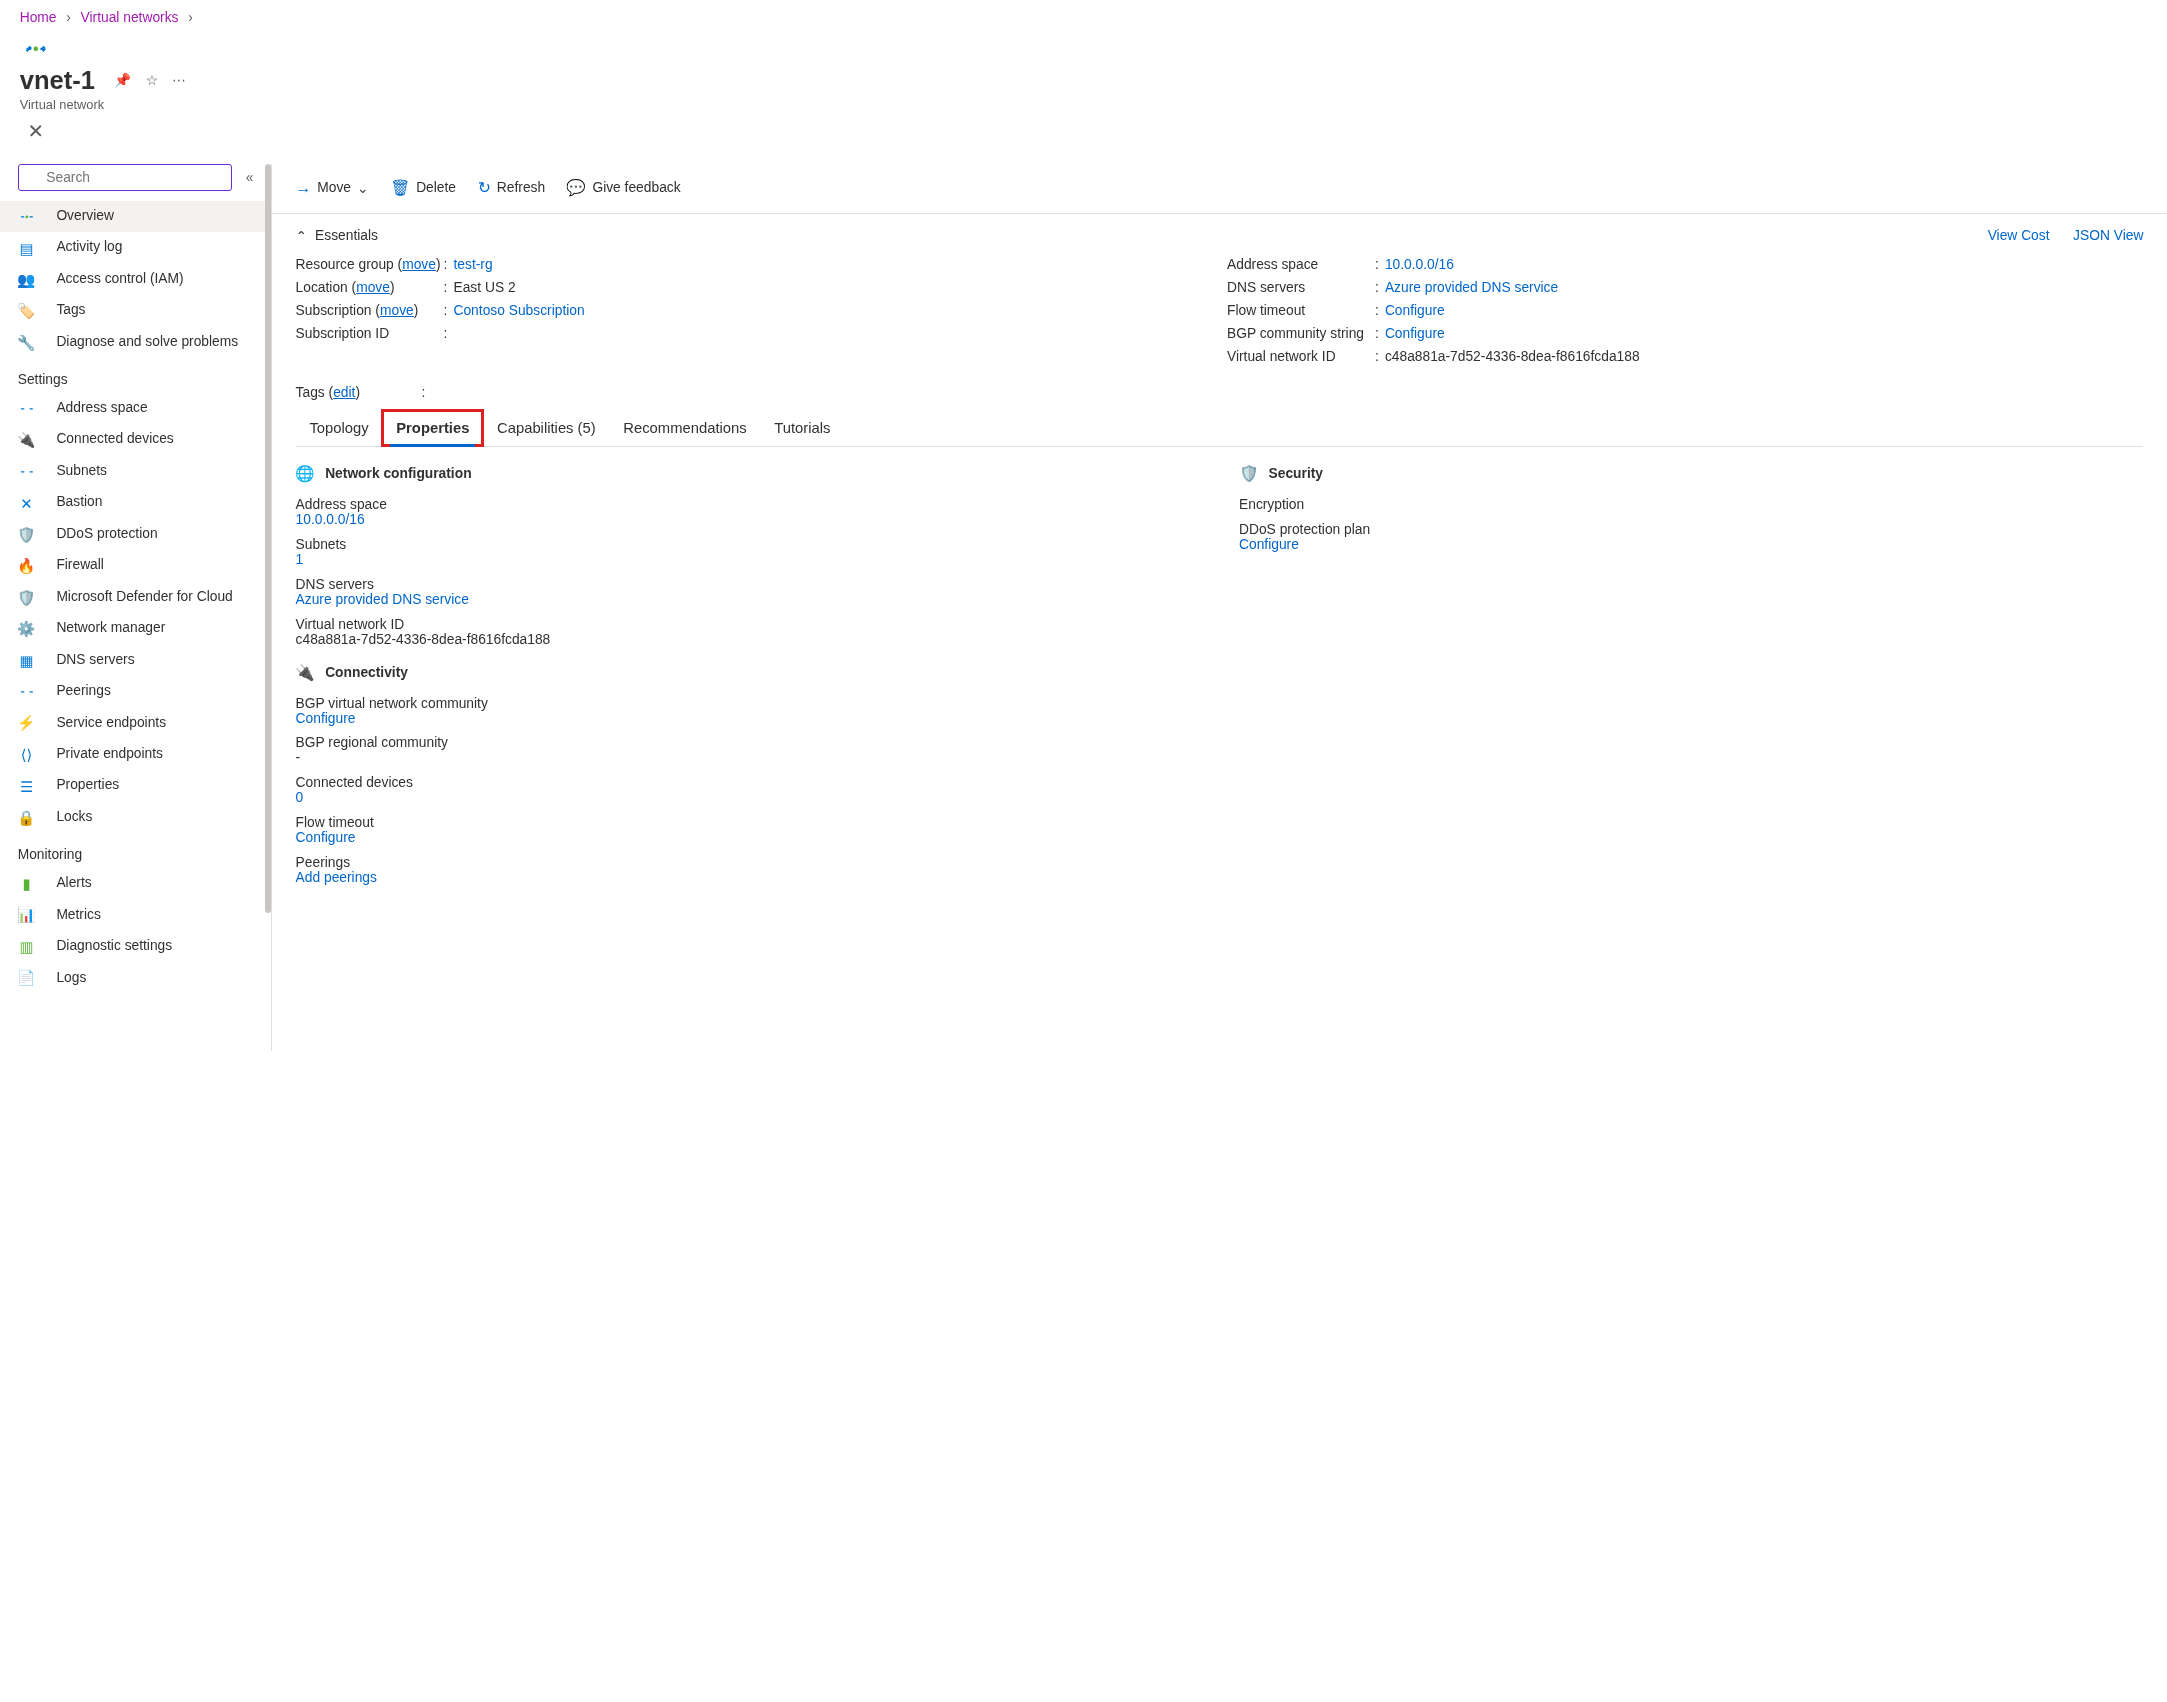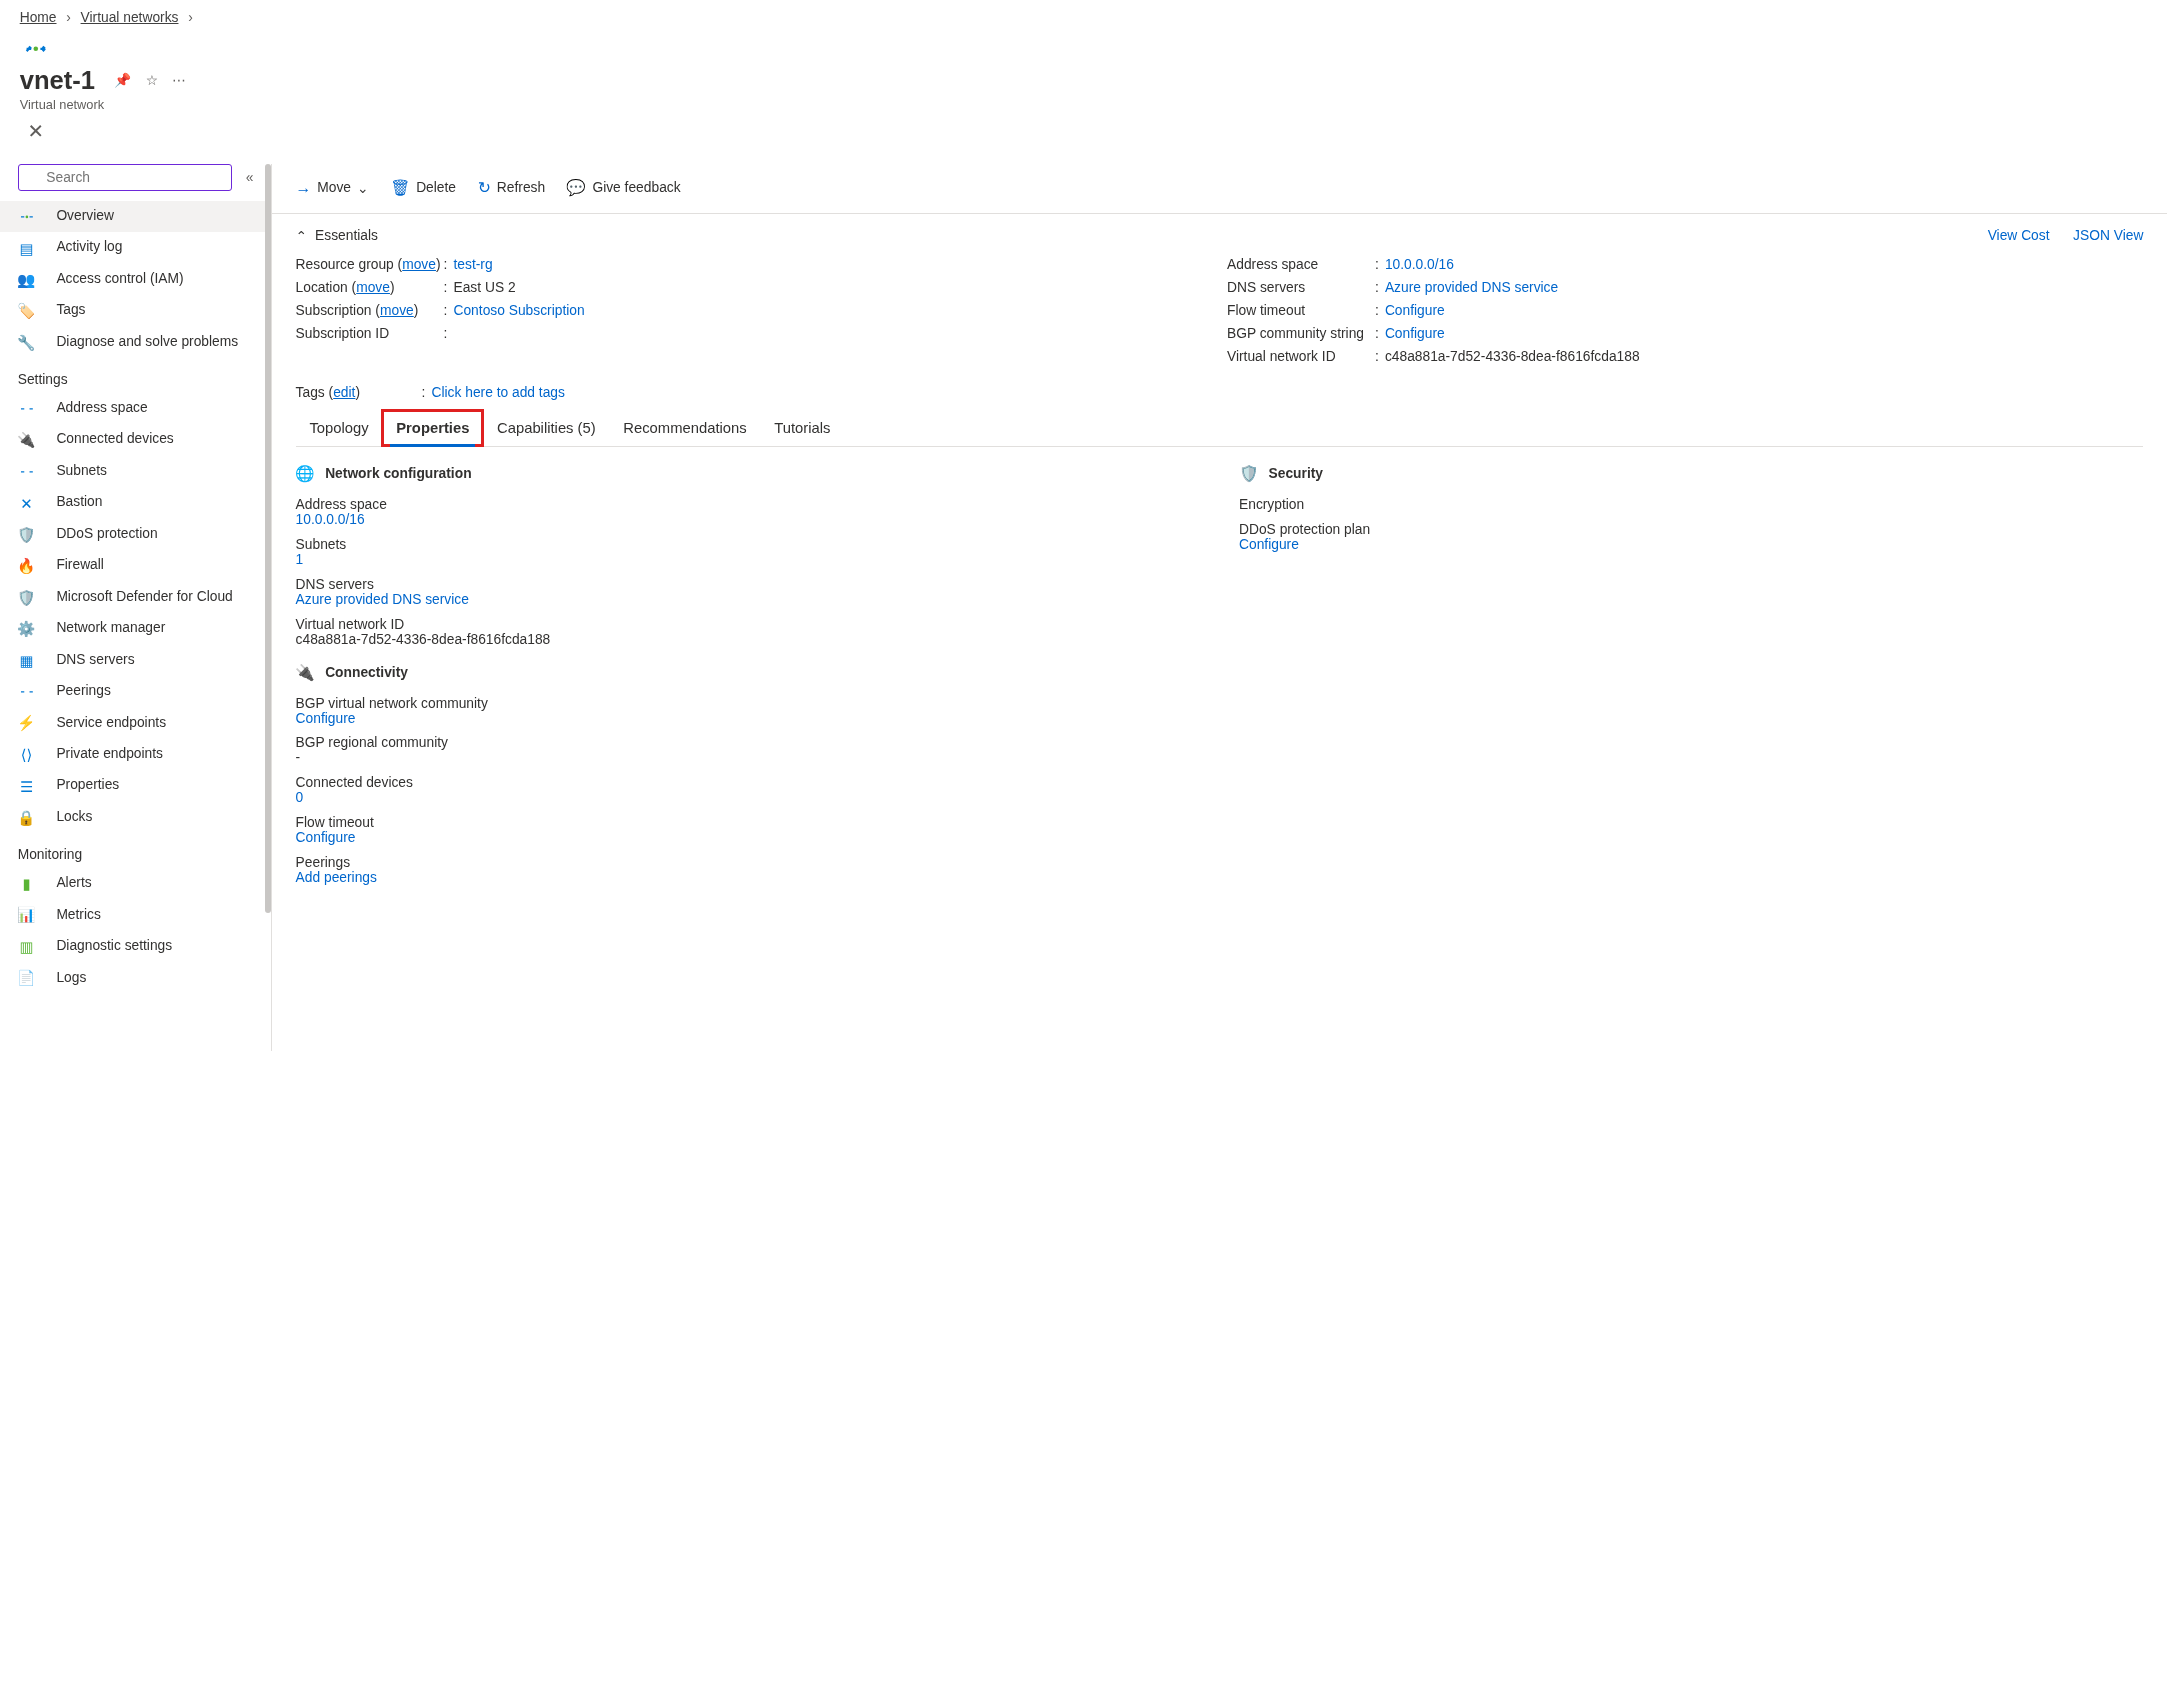--- a/index.html
+++ b/index.html
@@ -1,20 +1,20 @@
 <!DOCTYPE html>
 <html><head>
 <meta charset="utf-8">
 <style>
 * { box-sizing: border-box; margin: 0; padding: 0; }
 body { font-family: "Segoe UI", -apple-system, sans-serif; font-size: 13.8px; color: #323130; background: #fff; }
 a { color: #0066cc; text-decoration: none; }
 
 .breadcrumb { padding: 9.9px 19.7px 3.9px; font-size: 13.8px; }
-.breadcrumb a { color: #404040; text-decoration: underline; }
+.breadcrumb a { color: #a21caf; }
 .breadcrumb .sep { color: #605e5c; margin: 0 5.9px; }
 
 .header { display: flex; align-items: flex-start; padding: 3.9px 19.7px 13.8px; flex-direction: column; }
 .title-icon { width: 33px; height: 33px; margin-right: 7.9px; display:flex; align-items:center; justify-content:center; }
 .title-block { flex: 0 0 auto; }
 .title-row { display:flex; align-items:center; gap: 9.9px; }
 .title-row h1 { font-size: 25.6px; font-weight: 600; }
 .subtitle { font-size: 12.8px; color: #605e5c; margin-top:2px; }
 .header-actions { display:flex; gap:13.8px; margin-left:9.9px; color:#605e5c; }
 .header-spacer { flex:1; }
@@ -310,21 +310,20 @@
             <span class="ess-label ess-label-wide">Virtual network ID</span>
             <span class="ess-sep">:</span>
             <span class="ess-val">c48a881a-7d52-4336-8dea-f8616fcda188</span>
           </div>
       </div>
     </div>
 
     <div class="tags-row">
       <span class="ess-label"><span>Tags</span> (<span class="move-link">edit</span>)</span>
         <span class="ess-sep">:</span>
-      <span class="ess-val"><a href="#">Click here to add tags</a></span>
     </div>
 
     <div class="tabs">
       <div class="tab">Topology</div>
       <div class="tab active highlight">Properties</div>
       <div class="tab">Capabilities (5)</div>
       <div class="tab">Recommendations</div>
       <div class="tab">Tutorials</div>
     </div>
 

